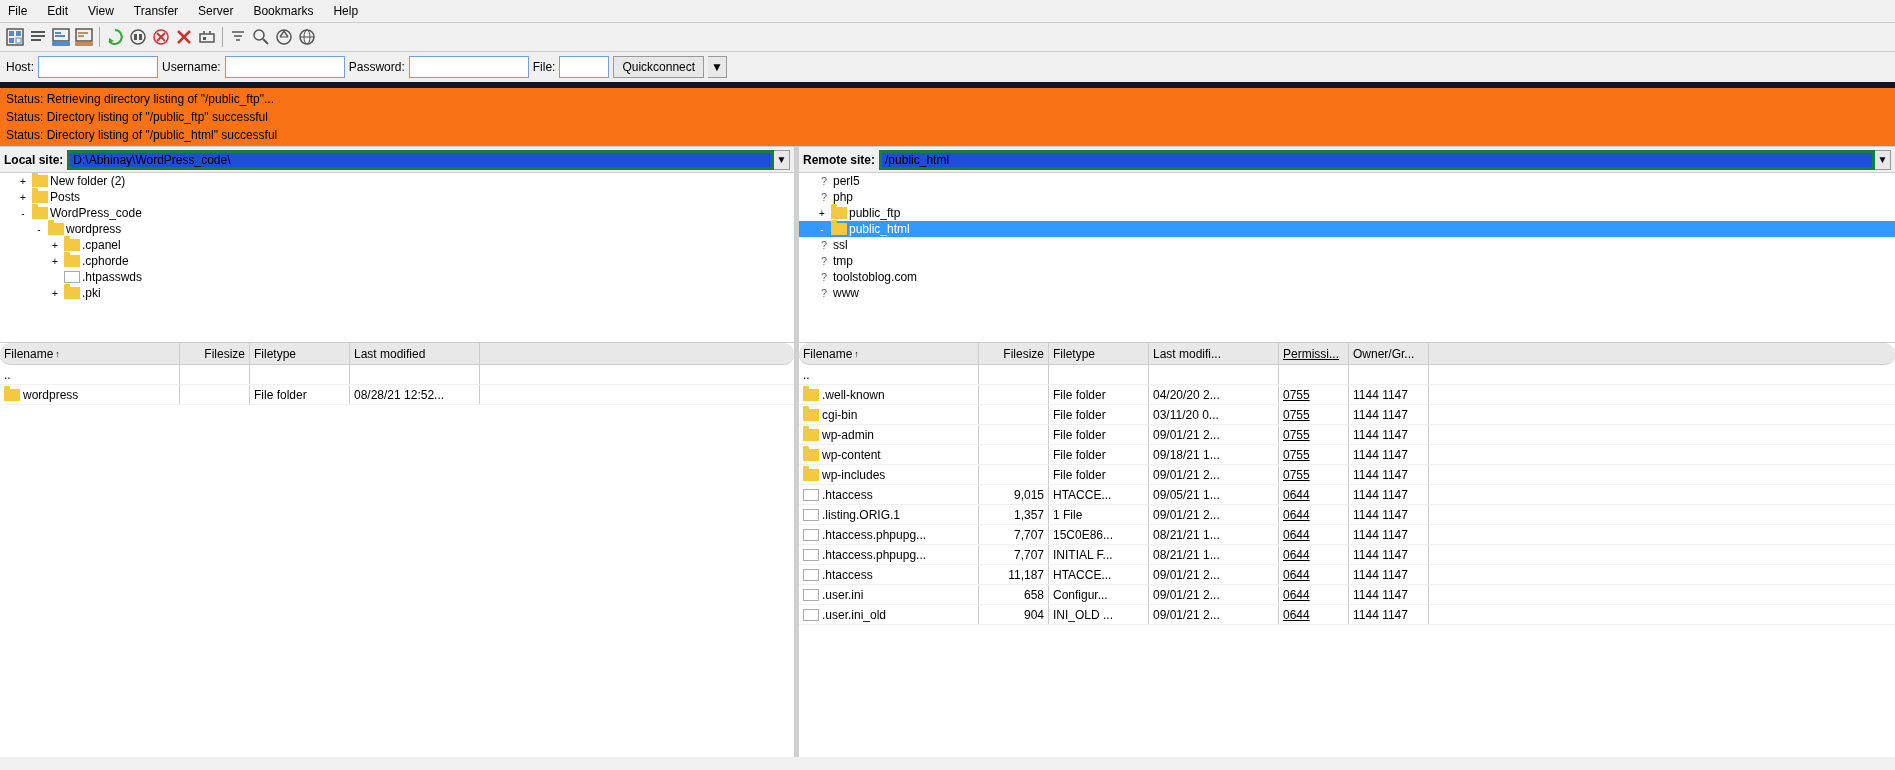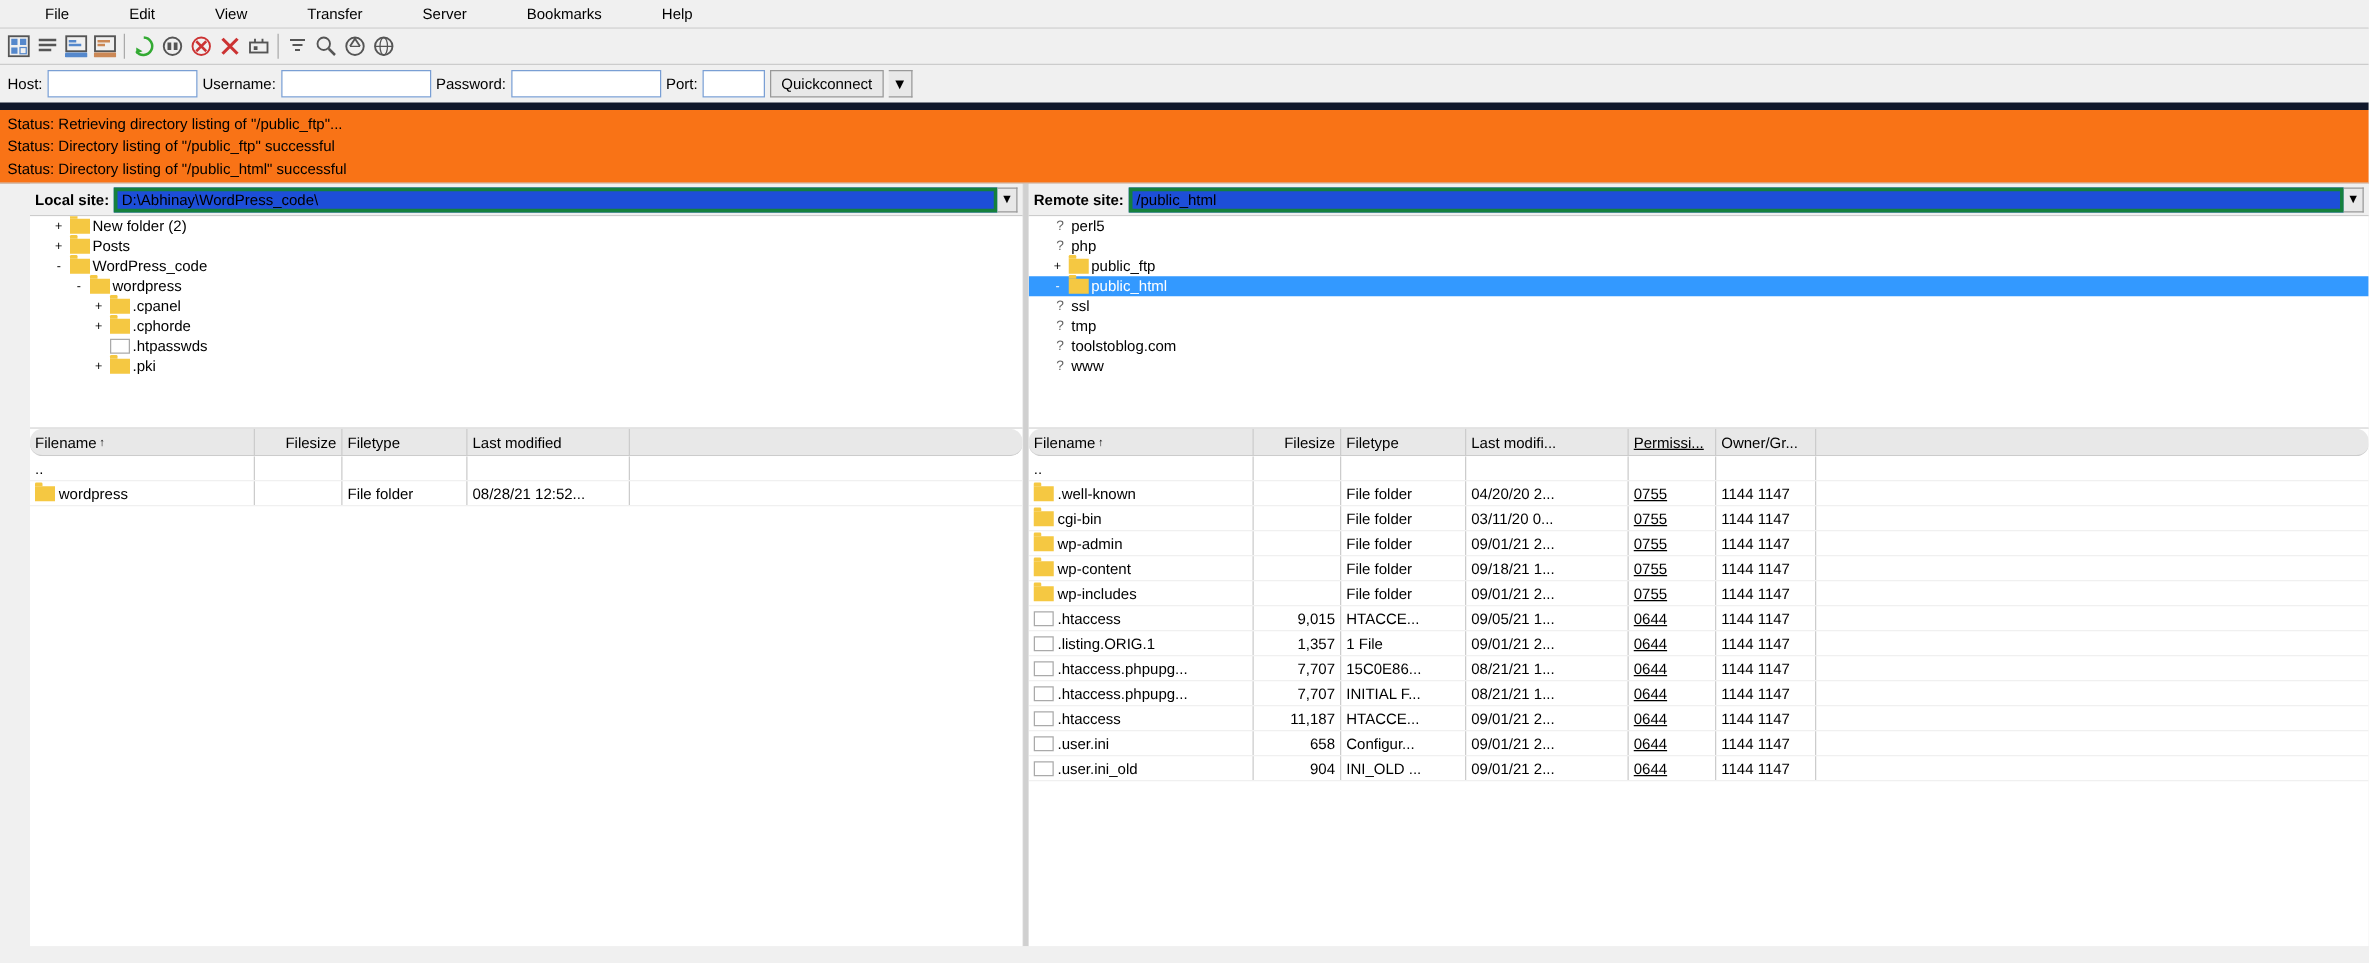--- a/index.html
+++ b/index.html
@@ -1,20 +1,20 @@
 <!DOCTYPE html>
 <html><head>
   <meta charset="utf-8">
   <style>
     * { box-sizing: border-box; margin: 0; padding: 0; }
     body { font-family: 'Segoe UI', Tahoma, Geneva, Verdana, sans-serif; font-size: 12px; background: #f0f0f0; color: #000; overflow: hidden; }
 
     
     .menu-bar { display: flex; background: #f0f0f0; padding: 2px 4px; border-bottom: 1px solid #ccc; gap: 12px; }
-    .menu-bar span { cursor: pointer; padding: 2px 4px; font-size: 12px; margin-left: 28px; }
+    .menu-bar span { cursor: pointer; padding: 2px 4px; font-size: 12px; }
 
     
     .toolbar { display: flex; align-items: center; background: #f0f0f0; padding: 3px 4px; border-bottom: 1px solid #ccc; gap: 2px; }
     .toolbar-btn { width: 22px; height: 22px; display: flex; align-items: center; justify-content: center; border: 1px solid transparent; cursor: pointer; font-size: 13px; background: transparent; }
     .toolbar-sep { width: 1px; height: 20px; background: #aaa; margin: 0 2px; }
     .toolbar-group { display: flex; align-items: center; gap: 1px; }
 
     
     .conn-bar { display: flex; align-items: center; background: #f0f0f0; padding: 4px 6px; border-bottom: 6px solid #0f172a; gap: 4px; }
     .conn-label { font-size: 12px; }
@@ -24,21 +24,21 @@
     .conn-input-pass { width: 120px; }
     .conn-input-port { width: 50px; }
     .quickconnect-btn { height: 22px; background: #e8e8e8; border: 1px solid #999; padding: 0 8px; cursor: pointer; font-size: 12px; display: flex; align-items: center; gap: 2px; }
     .quickconnect-drop { height: 22px; background: #e8e8e8; border: 1px solid #999; border-left: none; padding: 0 3px; cursor: pointer; display: flex; align-items: center; }
 
     
     .status-area { background: #f97316; padding: 2px 6px; border-bottom: 1px solid #ccc; }
     .status-line { font-size: 12px; line-height: 1.5; }
 
     
-    .site-panes { display: flex; height: calc(100vh - 160px); padding-left: 24px; }
+    .site-panes { display: flex; height: calc(100vh - 160px); }
     .pane { display: flex; flex-direction: column; flex: 1; border-right: 1px solid #ccc; }
     .pane:last-child { border-right: none; }
 
     
     .site-bar { display: flex; align-items: center; background: #f0f0f0; border-bottom: 1px solid #ccc; padding: 2px 4px; height: 26px; }
     .site-bar-label { font-size: 12px; font-weight: bold; margin-right: 4px; }
     .site-bar-path { flex: 1; border: 3px solid #15803d; background: #1d4ed8; height: 20px; padding: 0 3px; font-size: 12px; }
     .site-bar-dropdown { width: 16px; height: 20px; background: #e8e8e8; border: 1px solid #999; border-left: none; cursor: pointer; display: flex; align-items: center; justify-content: center; font-size: 10px; }
 
     
@@ -199,21 +199,21 @@
   </div>
 </div>
 
 <div class="conn-bar">
   <span class="conn-label">Host:</span>
   <input type="text" class="conn-input conn-input-host" value="" style="">
   <span class="conn-label">Username:</span>
   <input type="text" class="conn-input conn-input-user" value="" style="">
   <span class="conn-label">Password:</span>
   <input type="password" class="conn-input conn-input-pass" value="" style="">
-  <span class="conn-label">Port:</span>
+  <span class="conn-label">File:</span>
   <input type="text" class="conn-input conn-input-port" value="" style="">
   <button class="quickconnect-btn">
     <span>Quickconnect</span>
   </button>
   <div class="quickconnect-drop">▼</div>
 </div>
 
 <div class="status-area">
   <div class="status-line">Status:     Retrieving directory listing of "/public_ftp"...</div>
   <div class="status-line">Status:     Directory listing of "/public_ftp" successful</div>

